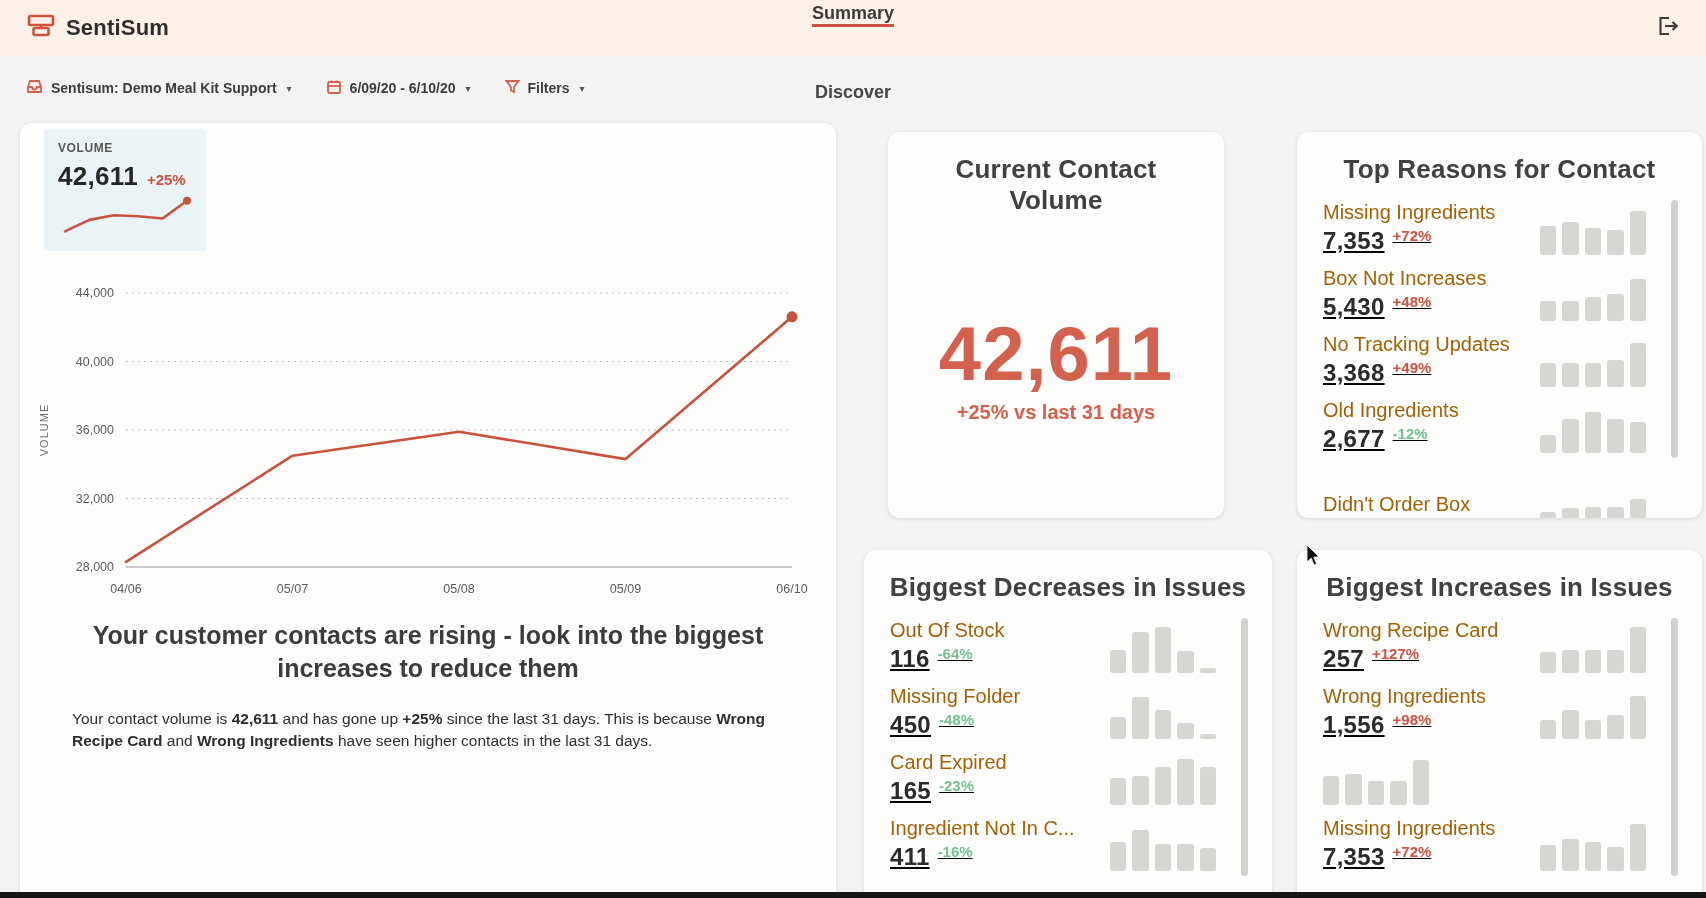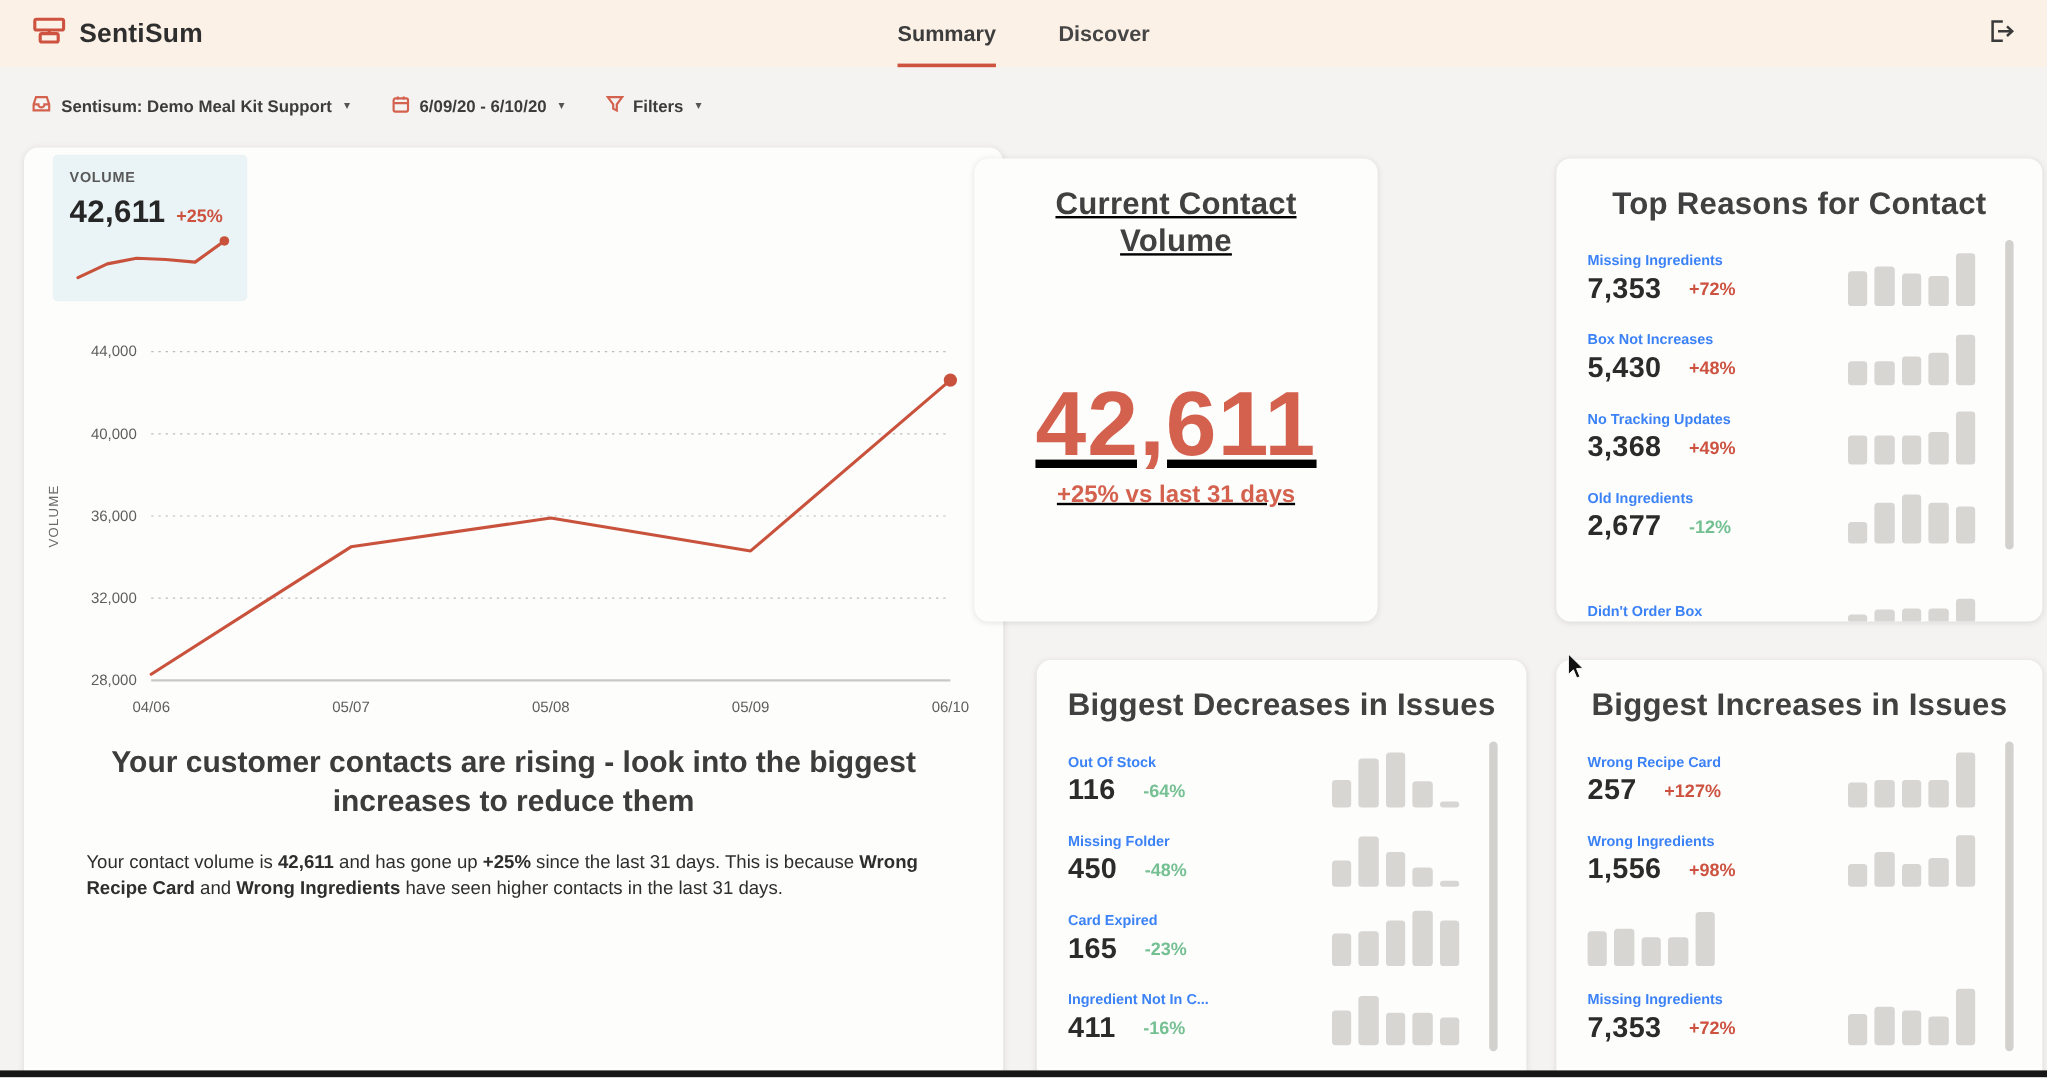--- a/index.html
+++ b/index.html
@@ -3,35 +3,35 @@
 <meta charset="utf-8">
 <style>
   html,body{margin:0;padding:0;}
   body{font-family:"Liberation Sans","DejaVu Sans",sans-serif;}
   .app{position:relative;width:1706px;height:898px;overflow:hidden;background:#f4f3f1;}
 
   
   .header{position:absolute;top:0;left:0;right:0;height:56px;background:#fbf1e6;display:flex;align-items:center;padding:0 26px;box-sizing:border-box;}
   .brand{display:flex;align-items:center;gap:10px;}
   .brand-name{font-size:22px;font-weight:700;color:#2e2e2e;letter-spacing:.2px;}
-  .tabs{position:absolute;left:50%;transform:translateX(-50%);top:0;height:56px;display:flex;gap:52px;align-items:center;}
+  .tabs{position:absolute;left:50%;transform:translateX(-50%);top:0;height:56px;display:flex;gap:52px;align-items:center;flex-direction:column;}
   .tab{height:56px;display:flex;align-items:center;font-size:18px;font-weight:700;color:#3c3c3c;cursor:pointer;border-bottom:3px solid transparent;box-sizing:border-box;padding-top:3px;}
   .tab.active{border-bottom-color:#cd5240;}
   .tab.inactive{font-weight:600;color:#454545;}
   .logout{margin-left:auto;cursor:pointer;display:flex;align-items:center;}
 
   
   .filterbar{position:absolute;top:78px;left:26px;display:flex;gap:34px;align-items:center;text-align:center;}
   .filter-item{display:flex;align-items:center;gap:8px;font-size:14px;font-weight:700;color:#3c3c3c;cursor:pointer;}
   .caret{font-size:10px;color:#555;margin-left:2px;}
 
   
   .card{position:absolute;background:#fdfdfc;border-radius:12px;box-shadow:0 1px 5px rgba(0,0,0,.10);}
   .left-card{left:20px;top:123px;width:816px;height:790px;}
-  .ccv-card{left:812px;top:132px;width:336px;height:386px;text-align:center;text-decoration:underline;}
+  .ccv-card{left:888px;top:132px;width:336px;height:386px;text-align:center;}
   .top-reasons-card{left:1297px;top:132px;width:405px;height:386px;overflow:hidden;}
   .decreases-card{left:864px;top:550px;width:408px;height:360px;overflow:hidden;}
   .increases-card{left:1297px;top:550px;width:405px;height:360px;overflow:hidden;}
 
   .card h3{margin:22px 20px 0;font-size:26px;font-weight:700;color:#414141;text-align:center;letter-spacing:.2px;}
 
   
   .volume-tile{position:absolute;left:24px;top:6px;width:162px;height:122px;background:#eaf3f5;border-radius:4px;padding:12px 14px 6px;box-sizing:border-box;}
   .vt-label{font-size:12px;font-weight:700;color:#585858;letter-spacing:.6px;}
   .vt-row{margin-top:6px;display:flex;align-items:baseline;gap:9px;}
@@ -45,22 +45,22 @@
   .summary-text{position:absolute;top:585px;left:52px;right:46px;font-size:15.5px;line-height:1.45;color:#2e2e2e;margin:0;}
   .summary-text strong{font-weight:700;}
 
   
   .big-number{margin-top:94px;font-size:76px;font-weight:700;color:#d4614e;letter-spacing:1px;}
   .big-sub{margin-top:4px;font-size:20px;font-weight:700;color:#d4614e;}
 
   
   .rows{margin:12px 26px 0;display:flex;flex-direction:column;}
   .row{height:66px;display:flex;justify-content:space-between;align-items:flex-end;padding-bottom:8px;box-sizing:border-box;}
-  .row-label{font-size:12px;font-weight:700;color:#3b82f6;}
-  .row-vals{margin-top:3px;display:flex;align-items:center;gap:23px;}
+  .row-label{font-size:20px;font-weight:400;color:#a16207;}
+  .row-vals{margin-top:3px;display:flex;align-items:flex-start;gap:8px;text-decoration:underline;}
   .row-num{font-size:24px;font-weight:700;color:#2b2b2b;letter-spacing:.3px;}
   .pct{font-size:15px;font-weight:700;}
   .pct.up{color:#cd5240;}
   .pct.down{color:#74c092;}
   .minibars{width:106px;height:52px;display:flex;align-items:flex-end;gap:6px;margin-right:30px;}
   .minibars .mb{flex:1;background:#d7d6d3;border-radius:3px;}
   .scrollbar{position:absolute;right:24px;top:68px;width:7px;height:258px;background:#d2d1ce;border-radius:4px;cursor:pointer;}
 
   .bottom-bar{position:absolute;left:0;top:892px;width:100%;height:6px;background:#161616;}
   .cursor{position:absolute;left:1306px;top:545px;}

